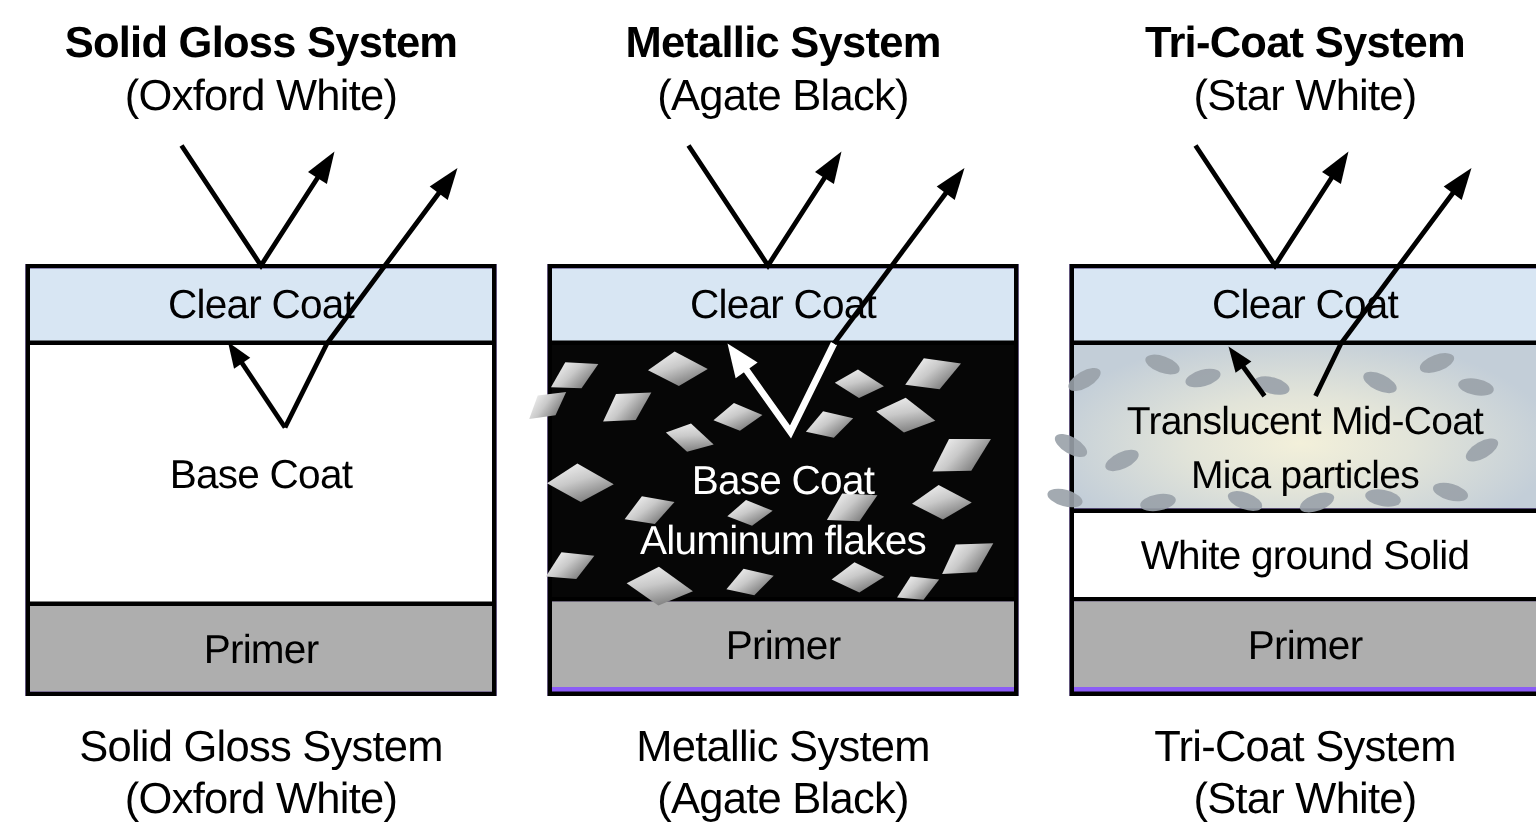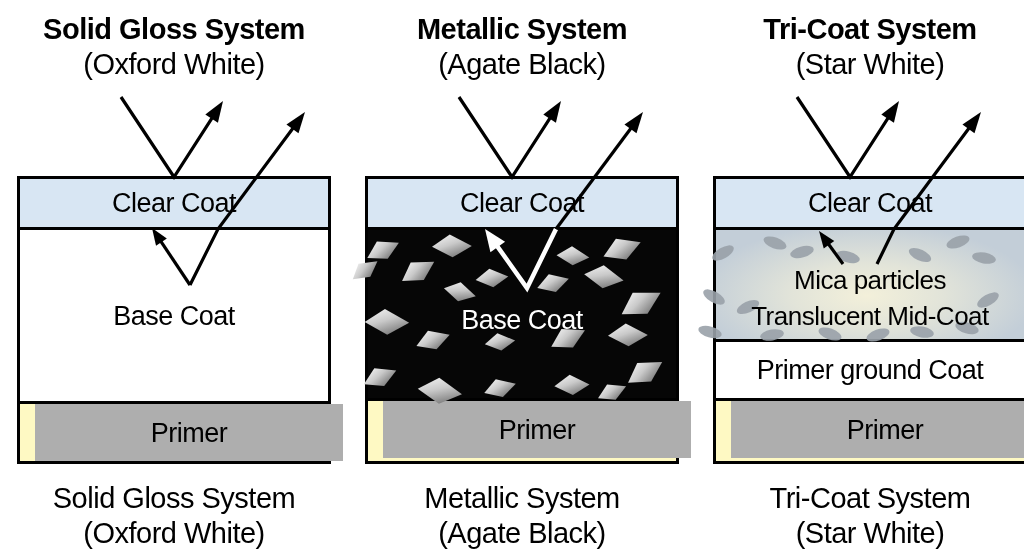--- a/index.html
+++ b/index.html
@@ -9,39 +9,39 @@
   }
   .panel{position:absolute;top:0;width:314px;height:559px;}
   .ptitle{position:absolute;top:12px;left:0;width:100%;text-align:center;}
   .t1{font-weight:bold;font-size:29px;line-height:35px;letter-spacing:-0.5px;}
   .t2{font-size:29px;line-height:35px;letter-spacing:-0.5px;}
   .caption{position:absolute;top:481px;left:0;width:100%;text-align:center;}
   .c1,.c2{font-size:29px;line-height:35px;letter-spacing:-0.5px;}
 
   .box{
     position:absolute;top:176px;left:0;width:308px;height:282px;
-    border:3px solid var(--line,#000);background:#fef9c3;
+    border:3px solid var(--line,#000);background:#8b5cf6;
   }
   .layer{position:relative;width:100%;display:flex;flex-direction:column;align-items:center;justify-content:center;}
   .layer span{font-size:27px;line-height:32px;letter-spacing:-0.5px;white-space:nowrap;}
   .layer-clear{height:48px;background:var(--clear-coat,#d8e6f3);border-bottom:3px solid var(--line,#000);}
   .layer-base-white{height:171px;background:var(--base-white,#fff);border-bottom:3px solid var(--line,#000);}
   .layer-base-black{
     height:171px;background:var(--base-black,#060606);border-bottom:3px solid var(--line,#000);
     color:#fff;justify-content:flex-start;padding-top:70px;box-sizing:border-box;
   }
   .layer-base-black span{line-height:40px;position:relative;z-index:6;}
   .layer-mid{
     height:112px;border-bottom:3px solid var(--line,#000);
     background:radial-gradient(ellipse 58% 70% at 49% 60%,var(--mid-center,#f3f0da) 0%,#e2e4d9 42%,var(--mid-edge,#c3ced8) 95%);
     justify-content:flex-start;padding-top:32px;box-sizing:border-box;
   }
   .layer-mid span{font-size:26px;line-height:36px;position:relative;z-index:6;}
   .layer-ground{height:56px;background:#ffffff;border-bottom:3px solid var(--line,#000);}
-  .layer-primer{height:57px;background:var(--primer,#aeaeae);margin-left:15px;}
+  .layer-primer{height:57px;background:var(--primer,#aeaeae);}
   #overlay{position:absolute;left:0;top:0;z-index:5;pointer-events:none;}
 </style>
 </head>
 <body>
 
 <div id="stage" style="--line: #000000; --clear-coat: #d8e6f3; --base-white: #ffffff; --base-black: #060606; --primer: #aeaeae; --mid-edge: #c3ced8; --mid-center: #f3f0da; --mica: #99a1a8; --flake-light: #ffffff; --flake-mid: #c9c9c9; --flake-dark: #555555; --inner-ray-white: #ffffff;">
 
   <section class="panel" style="left:17px">
     <header class="ptitle">
       <div class="t1">Solid Gloss System</div>
@@ -68,20 +68,21 @@
     <header class="ptitle">
       <div class="t1">Metallic System</div>
       <div class="t2">(Agate Black)</div>
     </header>
     <div class="box">
       <div class="layer layer-clear">
         <span>Clear Coat</span>
       </div>
       <div class="layer layer-base-black">
         <span>Base Coat</span>
+        <span>Aluminum flakes</span>
       </div>
       <div class="layer layer-primer">
         <span>Primer</span>
       </div>
     </div>
     <footer class="caption">
       <div class="c1">Metallic System</div>
       <div class="c2">(Agate Black)</div>
     </footer>
   </section>
@@ -89,25 +90,25 @@
   <section class="panel" style="left:713px">
     <header class="ptitle">
       <div class="t1">Tri-Coat System</div>
       <div class="t2">(Star White)</div>
     </header>
     <div class="box">
       <div class="layer layer-clear">
         <span>Clear Coat</span>
       </div>
       <div class="layer layer-mid">
+        <span>Translucent Mid-Coat</span>
         <span>Mica particles</span>
-        <span>Translucent Mid-Coat</span>
       </div>
       <div class="layer layer-ground">
-        <span>Primer ground Coat</span>
+        <span>White ground Solid</span>
       </div>
       <div class="layer layer-primer">
         <span>Primer</span>
       </div>
     </div>
     <footer class="caption">
       <div class="c1">Tri-Coat System</div>
       <div class="c2">(Star White)</div>
     </footer>
   </section>

